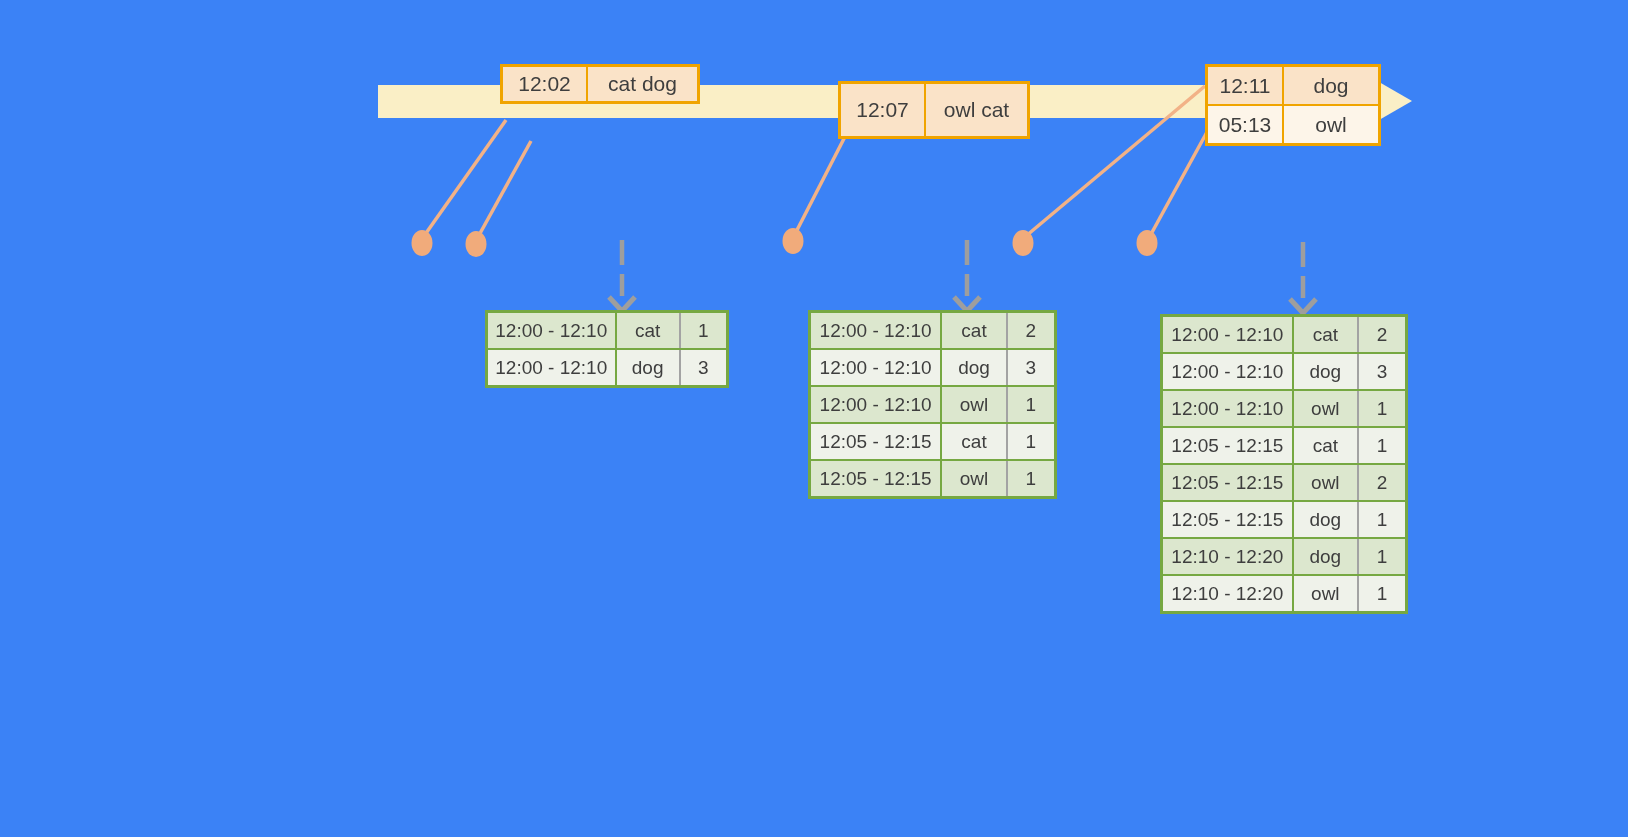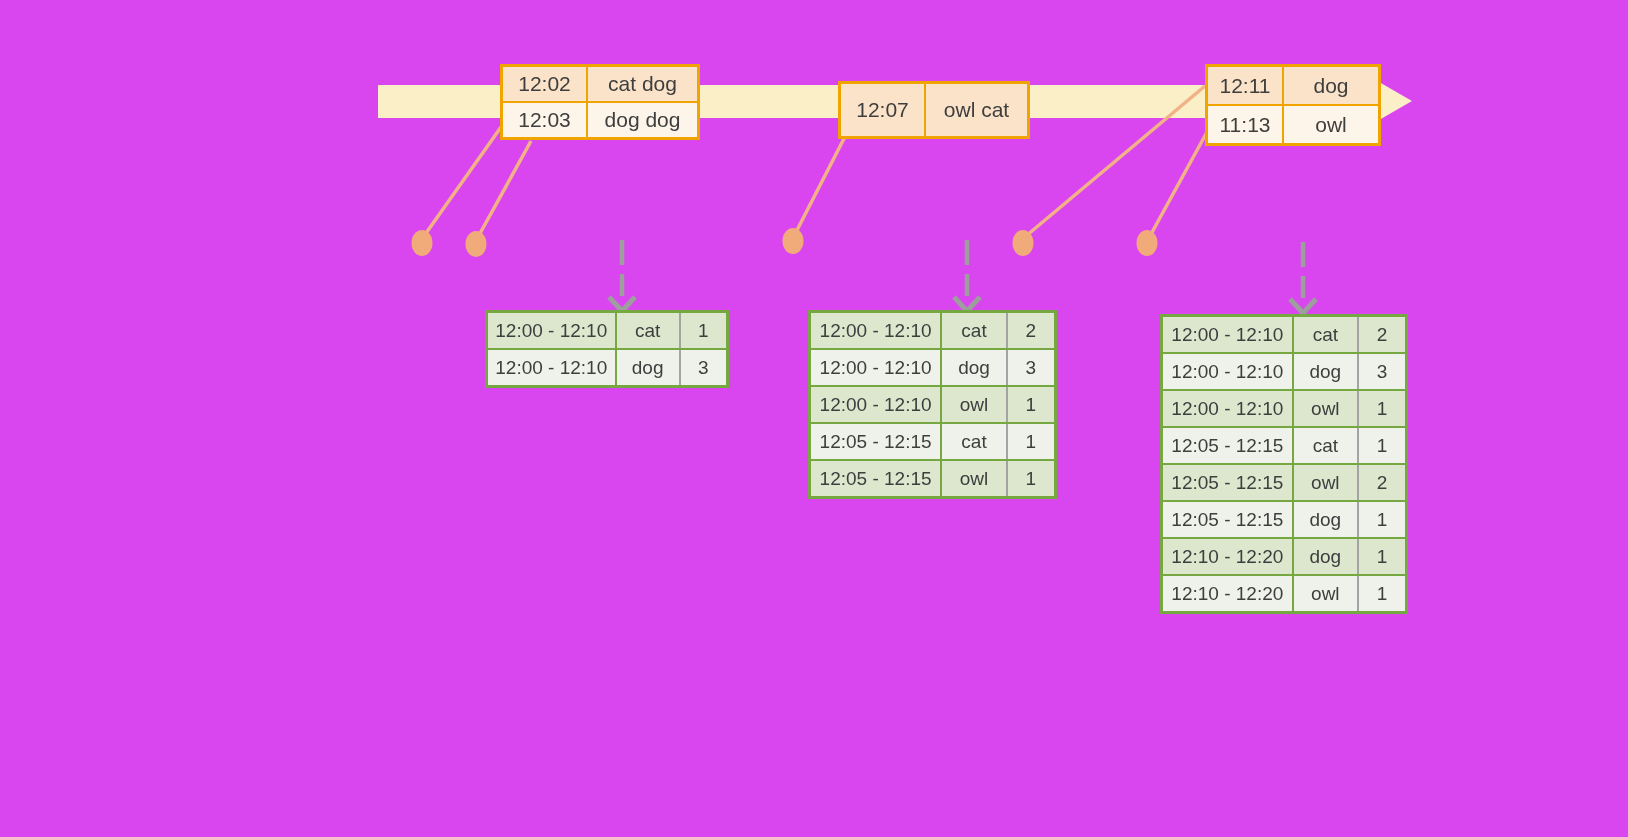--- a/index.html
+++ b/index.html
@@ -1,17 +1,17 @@
 <!DOCTYPE html>
 <html><head>
 <meta charset="utf-8">
 <style>
   html,body{margin:0;padding:0;background:#000;width:1628px;height:837px;overflow:hidden;
     font-family:"Liberation Sans", sans-serif;}
-  #canvas{position:relative;width:1628px;height:837px;background:#d946ef;text-decoration:underline;}
+  #canvas{position:relative;width:1628px;height:837px;background:#3b82f6;text-decoration:underline;}
   #shapes{position:absolute;left:0;top:0;z-index:0;}
 
   
   .ebox{position:absolute;z-index:2;border:3px solid #F0A400;box-sizing:border-box;}
   .erow{display:flex;border-bottom:2px solid #F0A400;}
   .erow:last-child{border-bottom:none;}
   .ecell{color:#3E3E3E;font-size:21px;display:flex;align-items:center;justify-content:center;}
   .etime{flex:0 0 85px;border-right:2px solid #F0A400;box-sizing:border-box;}
   .ewords{flex:1;}
   .peach .ecell{background:#FAE3C8;}
@@ -65,40 +65,36 @@
       <line x1="1303" y1="242" x2="1303" y2="298" stroke-width="4.5" stroke-dasharray="25 9"></line>
       <polyline points="1290,299 1303,313 1316,299" stroke-width="5"></polyline>
     </g>
   </svg>
 
   <div class="ebox h34" style="left:500px;top:64px;width:200px">
     <div class="erow peach">
       <div class="ecell etime">12:02</div>
       <div class="ecell ewords">cat dog</div>
     </div>
-    <div class="erow cream">
-      <div class="ecell etime">12:03</div>
-      <div class="ecell ewords">dog dog</div>
-    </div>
   </div>
 
   <div class="ebox h36" style="left:838px;top:81px;width:192px">
     <div class="erow peach">
       <div class="ecell etime">12:07</div>
       <div class="ecell ewords">owl cat</div>
     </div>
   </div>
 
   <div class="ebox h37" style="left:1205px;top:64px;width:176px">
     <div class="erow peach">
       <div class="ecell etime" style="flex-basis:76px">12:11</div>
       <div class="ecell ewords">dog</div>
     </div>
     <div class="erow cream">
-      <div class="ecell etime" style="flex-basis:76px">11:13</div>
+      <div class="ecell etime" style="flex-basis:76px">05:13</div>
       <div class="ecell ewords">owl</div>
     </div>
   </div>
 
   <div class="gtable" style="left:485px;top:310px;width:244px">
       <div class="grow">
         <div class="gcell c0">12:00 - 12:10</div>
         <div class="gcell c1">cat</div>
         <div class="gcell c2">1</div>
       </div>

